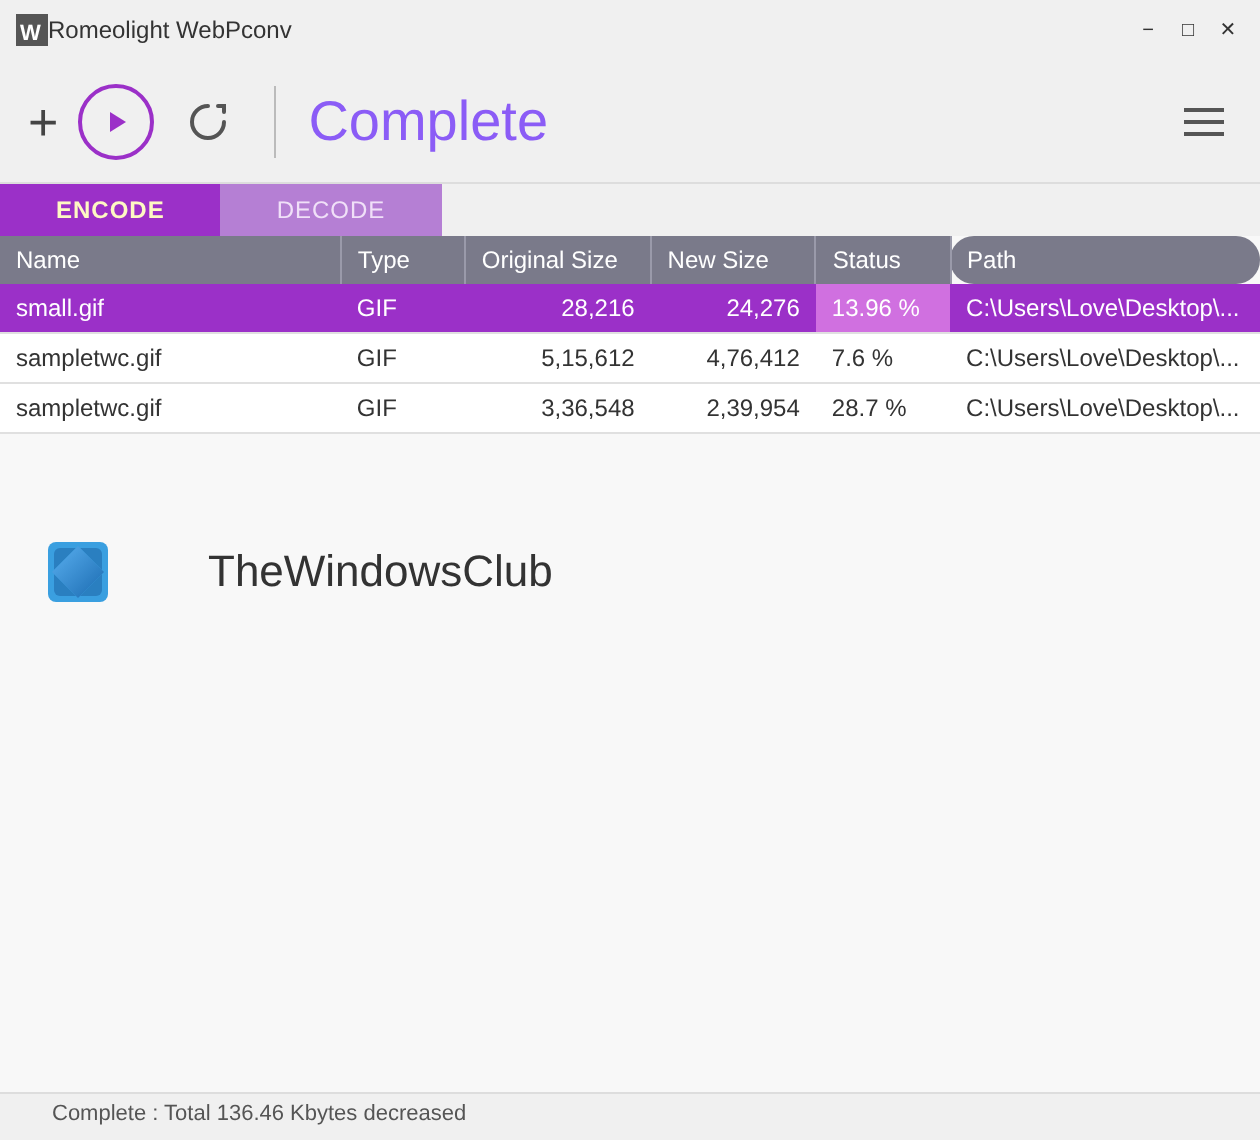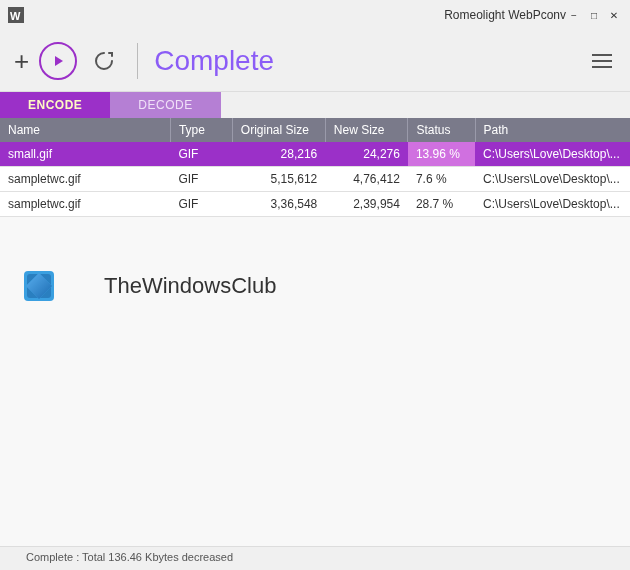--- a/index.html
+++ b/index.html
@@ -19,21 +19,21 @@
       background: #f0f0f0;
       display: flex;
       align-items: center;
       justify-content: space-between;
       padding: 4px 8px;
       height: 30px;
       border-bottom: none;
     }
     .title-bar-text {
       flex: 1;
-      text-align: right;
+      text-align: left;
       font-size: 12px;
       color: #333;
     }
     .title-bar-controls {
       display: flex;
       gap: 4px;
     }
     .title-btn {
       width: 16px;
       height: 16px;
@@ -159,20 +159,21 @@
     }
     thead th {
       padding: 5px 8px;
       font-weight: 500;
       font-size: 12px;
       text-align: left;
       border-right: 1px solid #9a9aaa;
     }
     thead th:last-child {
       border-right: none;
+      border-radius: 12px;
     }
     tbody tr {
       border-bottom: 1px solid #e0e0e0;
       padding-left: 47px;
     }
     tbody tr.row-highlight {
       background: #9b30c8;
       color: #fff;
     }
     tbody tr.row-normal {

